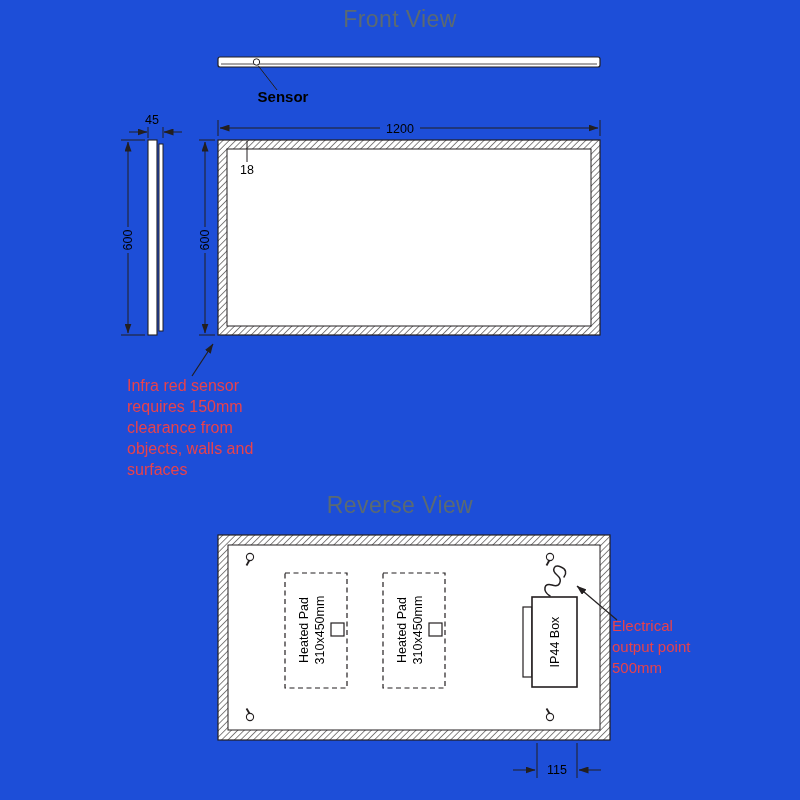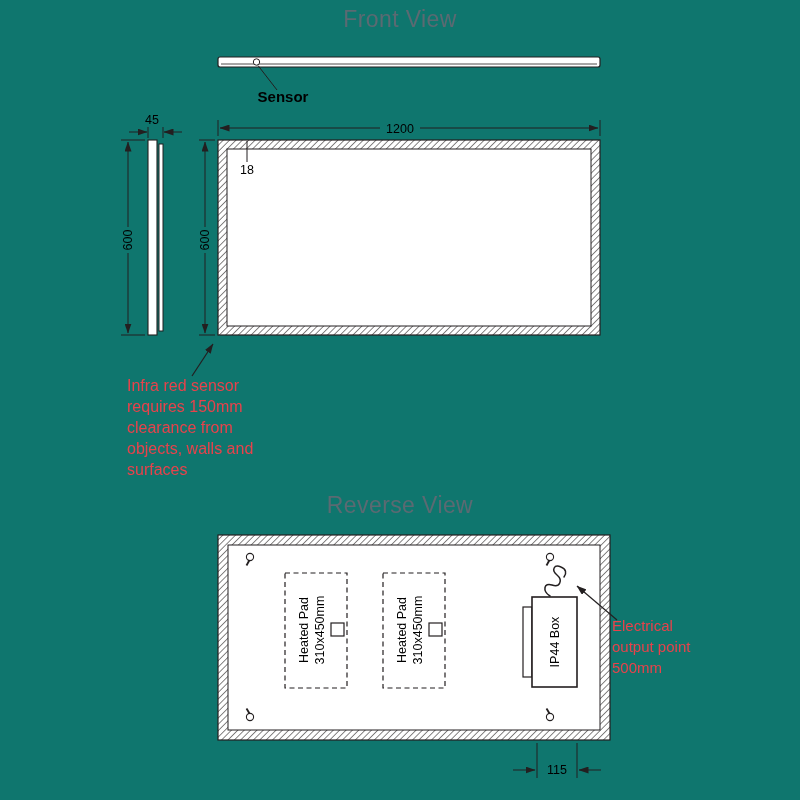--- a/index.html
+++ b/index.html
@@ -1,16 +1,16 @@
 <!DOCTYPE html>
 <html><head>
 <meta charset="utf-8">
 <style>
   html,body{margin:0;padding:0;background:#ffffff;}
-  .canvas{position:relative;width:800px;height:800px;background:#0f766e;overflow:hidden;}
+  .canvas{position:relative;width:800px;height:800px;background:#1d4ed8;overflow:hidden;}
   svg{display:block;}
   text{font-family:"Liberation Sans","DejaVu Sans",sans-serif;}
   .title{font-size:23px;font-weight:500;letter-spacing:0.4px;}
   .dim{font-size:12.5px;}
   .sensor{font-size:15px;font-weight:600;}
   .pad{font-size:12.5px;}
   .note{font-size:16px;}
   .noteSm{font-size:15px;}
 </style>
 </head>

